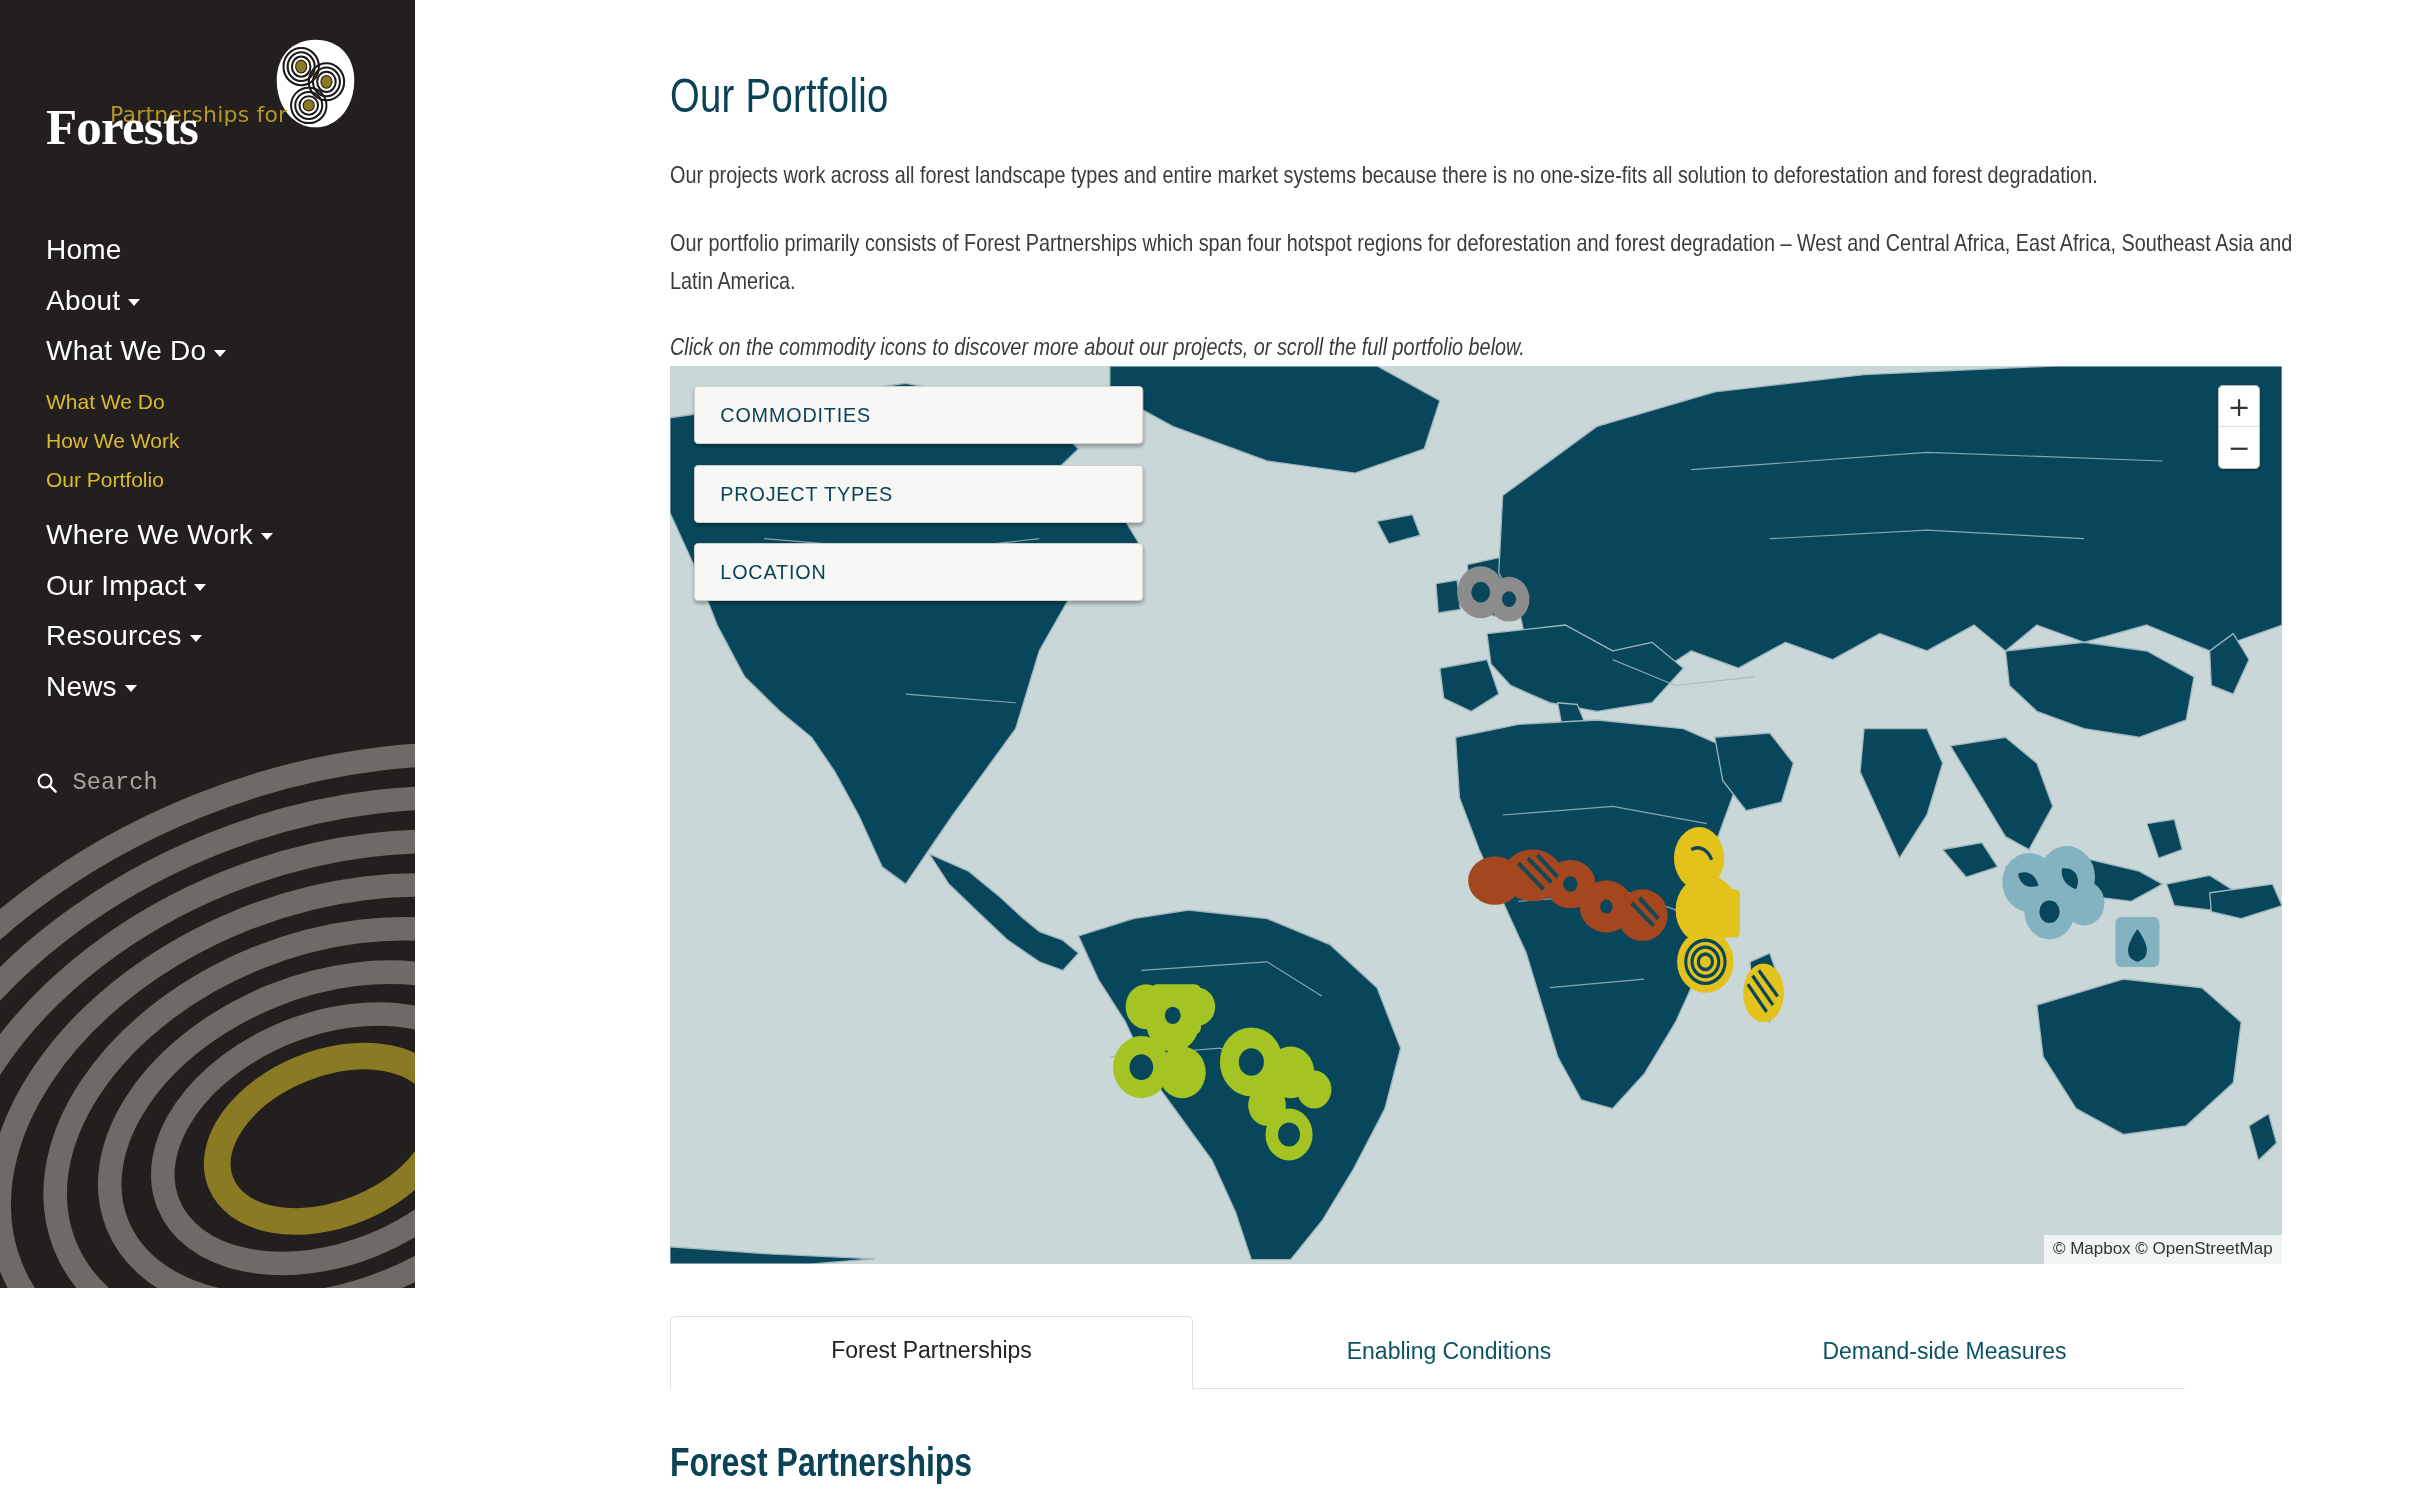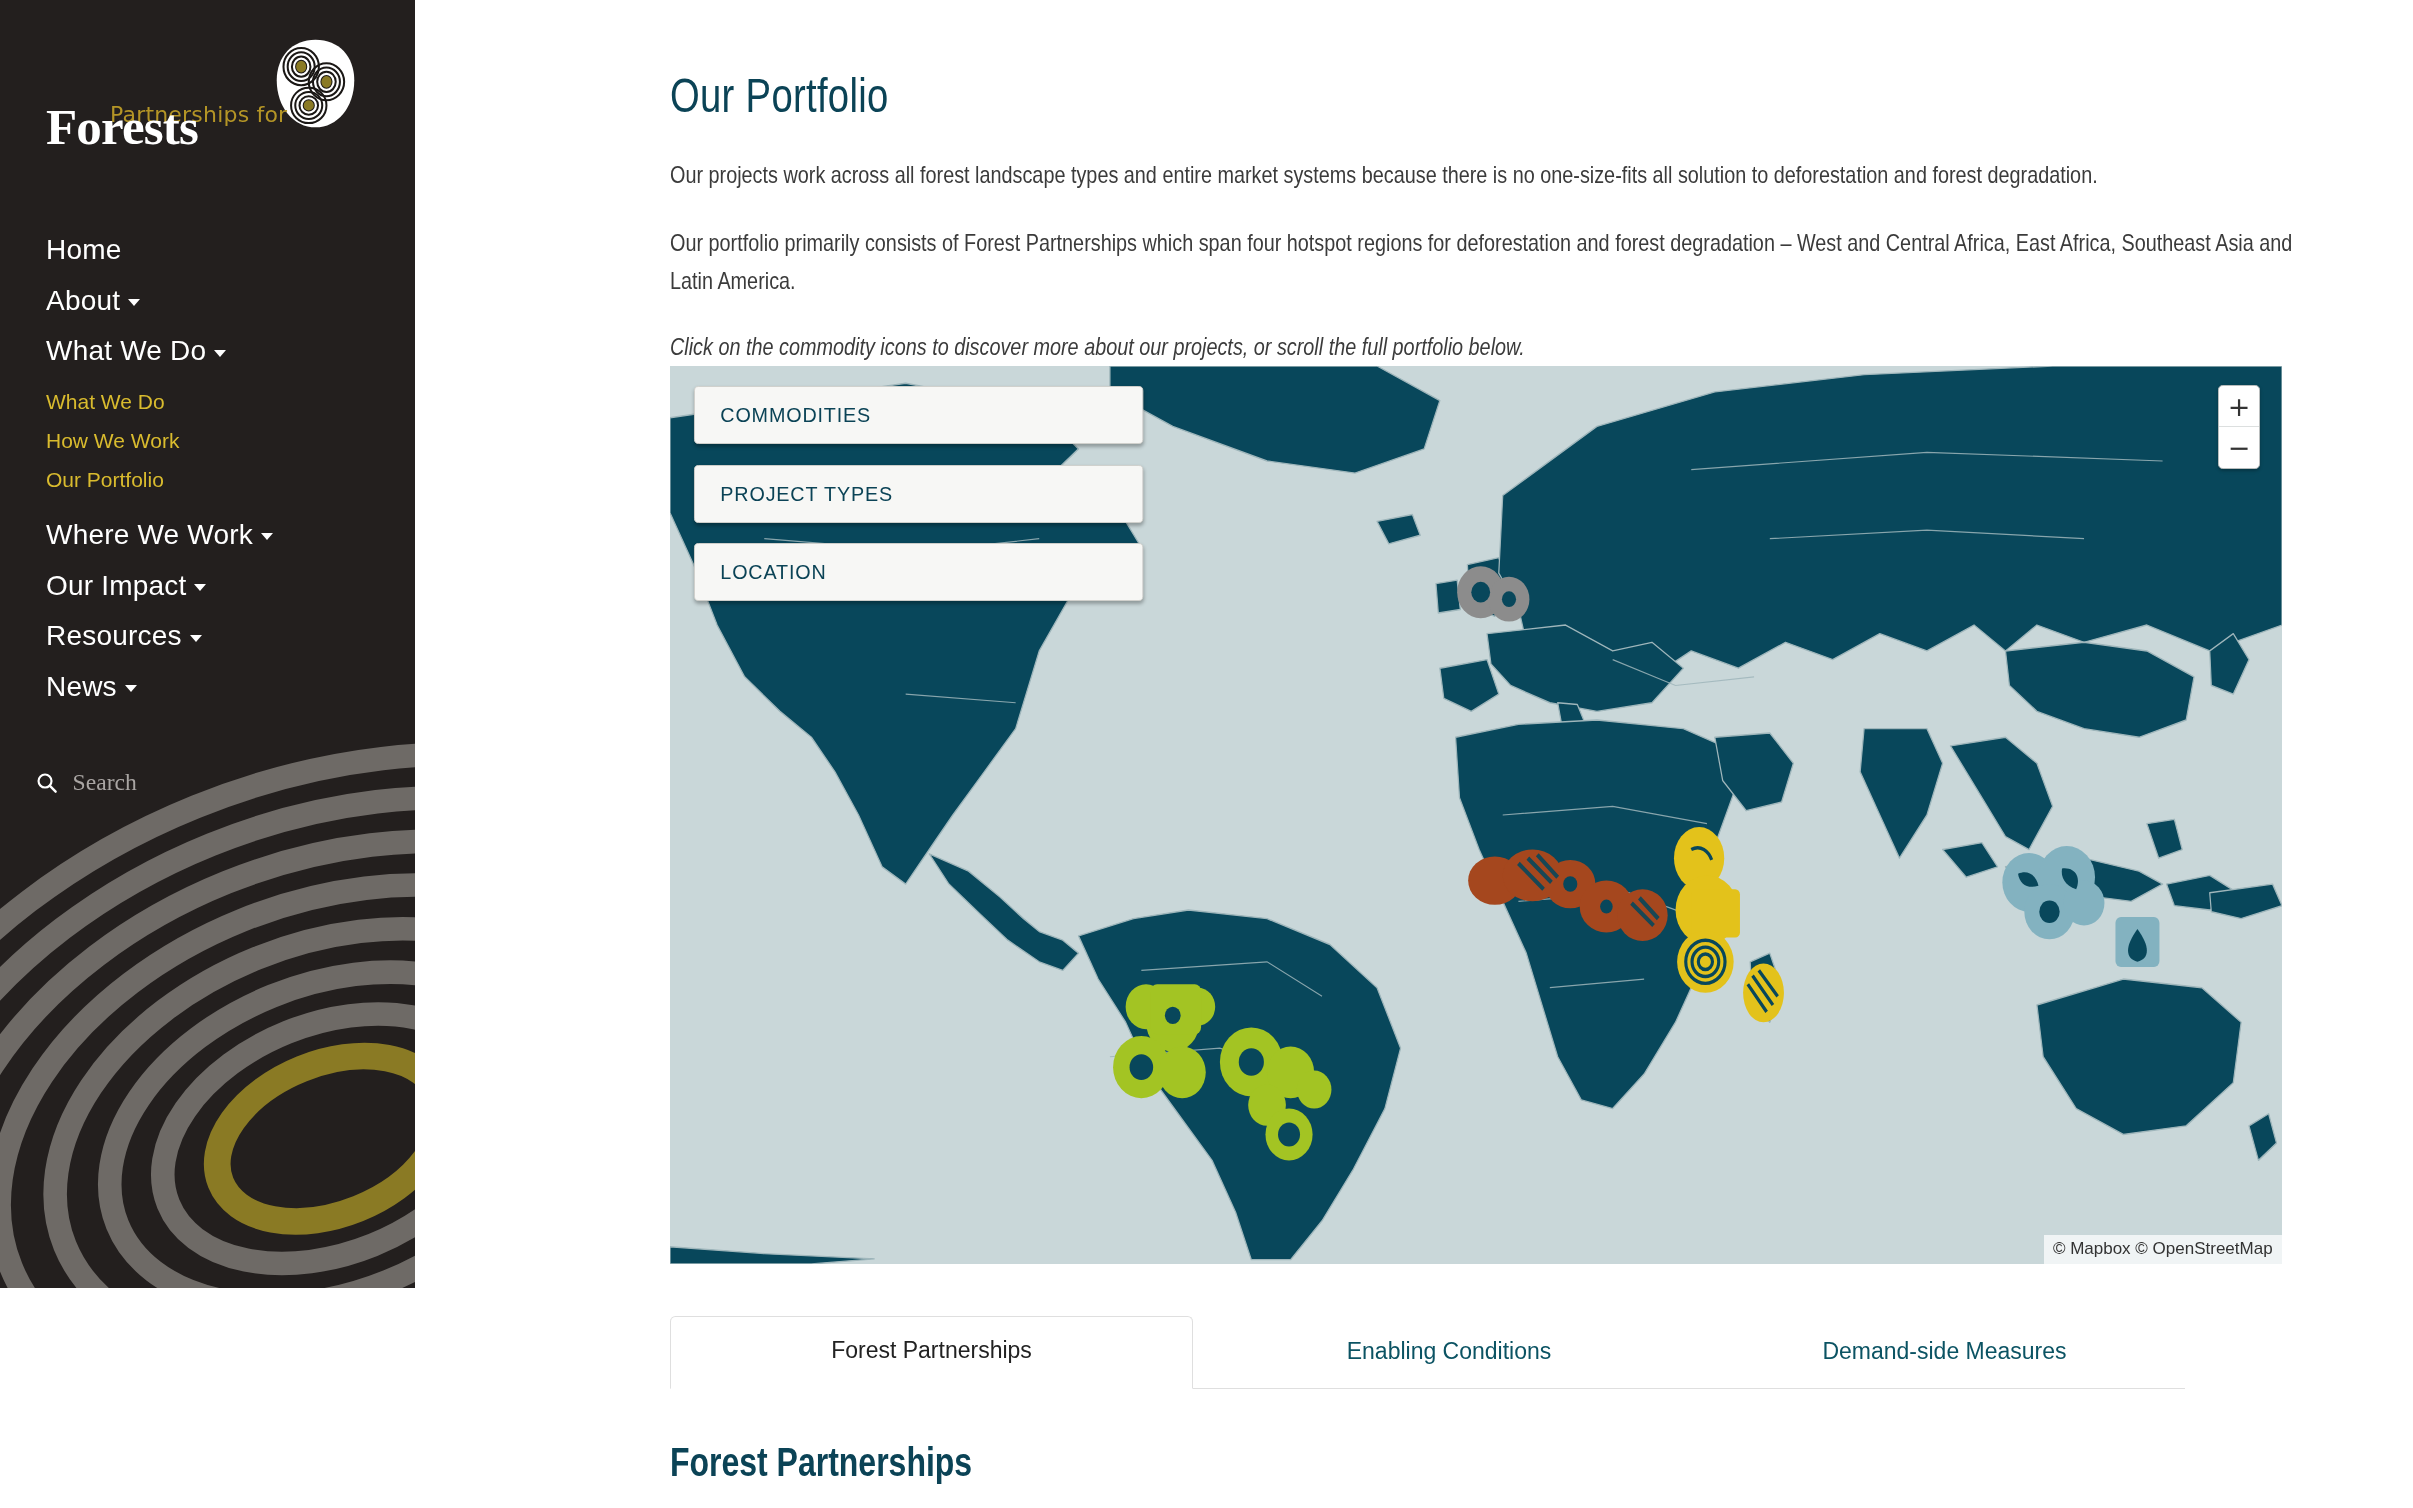--- a/index.html
+++ b/index.html
@@ -54,21 +54,21 @@
     text-decoration: none; cursor: pointer;
   }
 
   .search-row {
     display: flex; align-items: center; gap: 14px;
     padding: 0 0 0 35px; margin-top: 57px;
   }
   .search-icon { width: 23.6px; height: 23.6px; flex: 0 0 23.6px; }
   .search-input {
     background: transparent; border: 0; outline: none;
-    color: #5eead4; font-size: 23.6px; font-family: Liberation Serif, serif;
+    color: #5eead4; font-size: 23.6px; font-family: Liberation Mono, monospace;
     width: 283px; padding: 0;
   }
   .search-input::placeholder { color: #a9a5a3; opacity: 1; }
 
   
   .main { flex: 1 1 auto; position: relative; background: #fff; padding: 0; }
   .content { padding: 68px 102px 0 255px; }
 
   .page-title {
     color: #0b4356; font-size: 49px; line-height: 55px; font-weight: 400;

